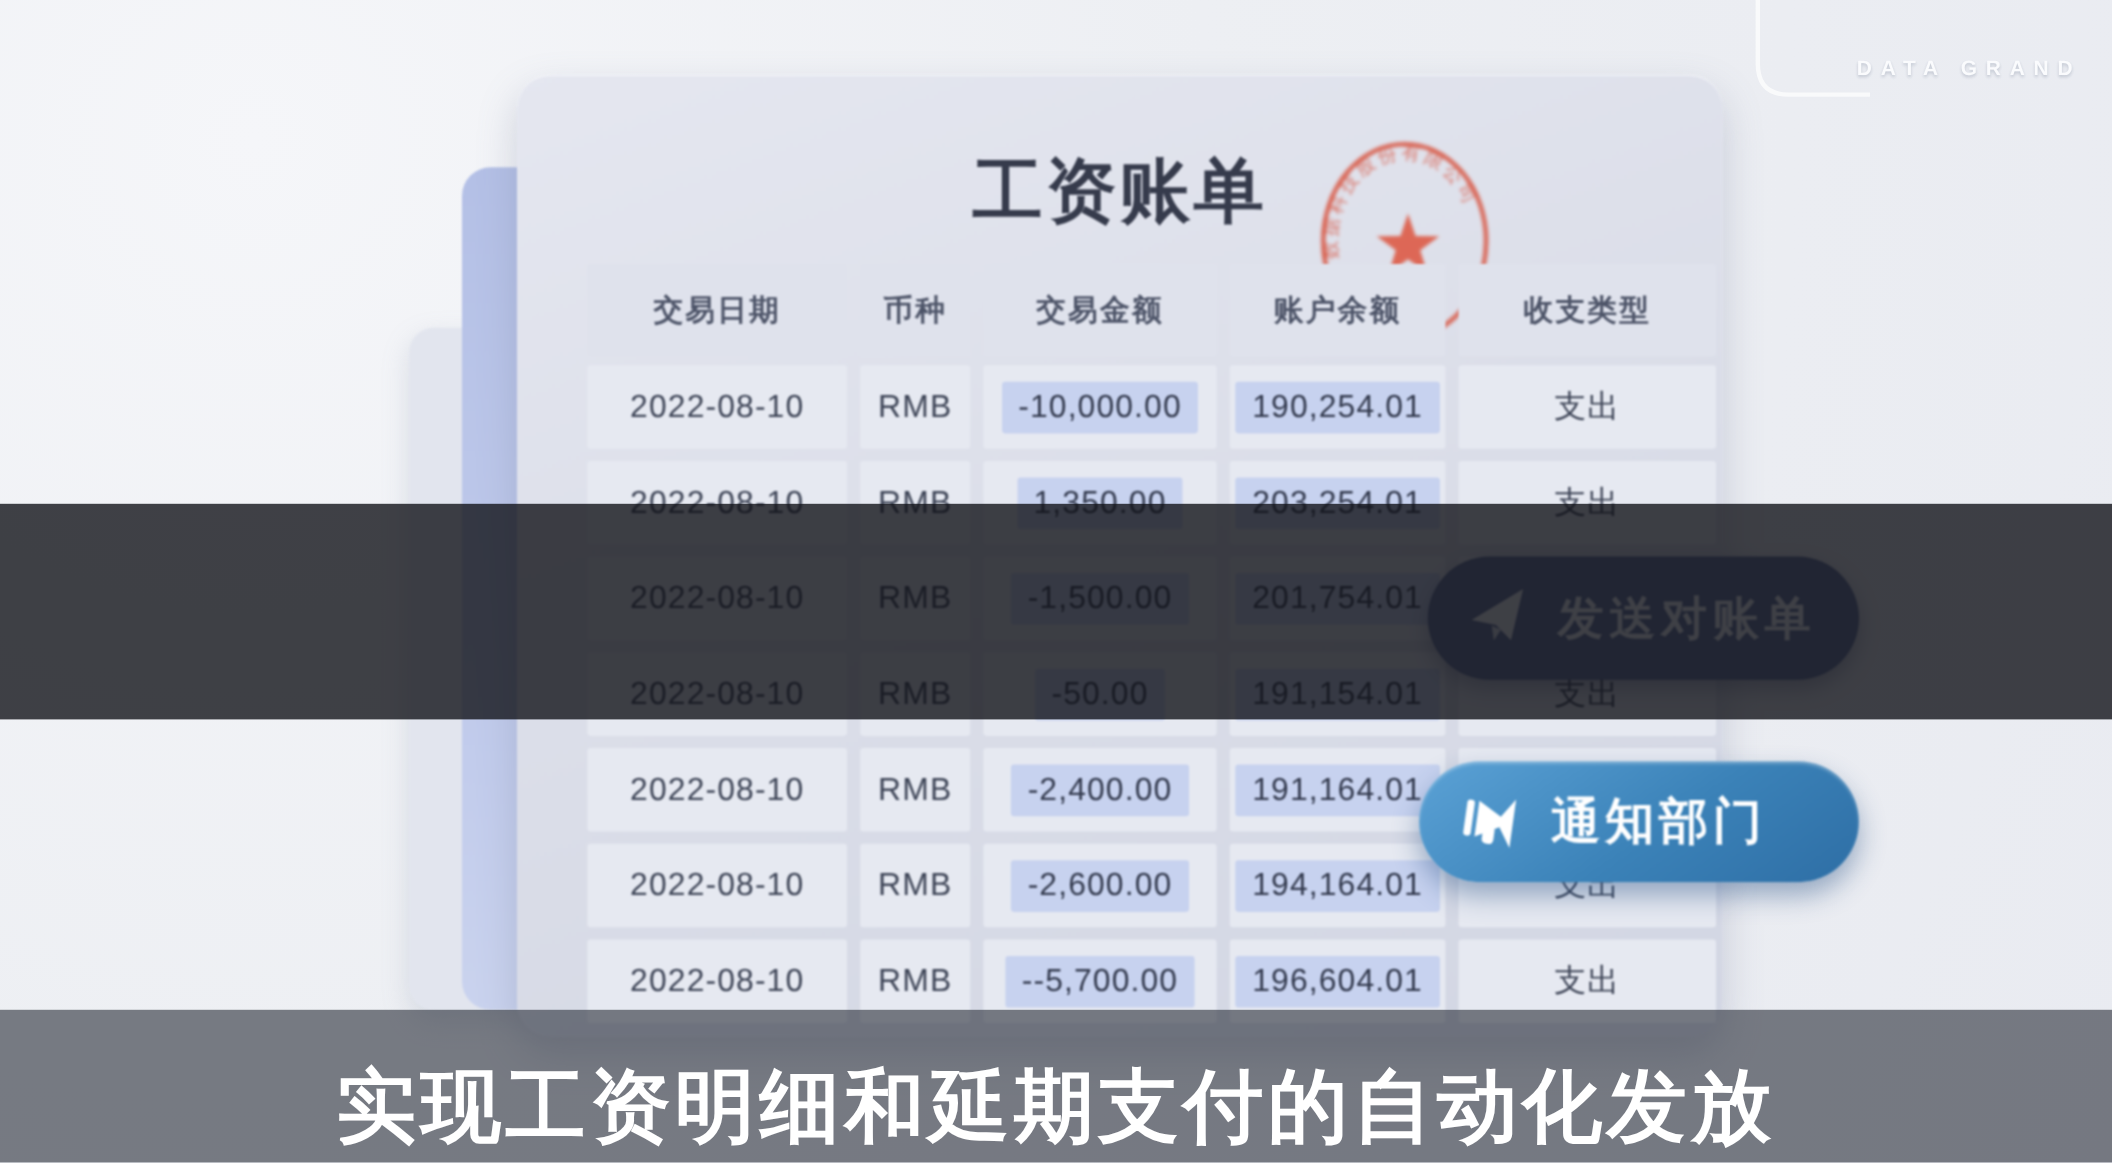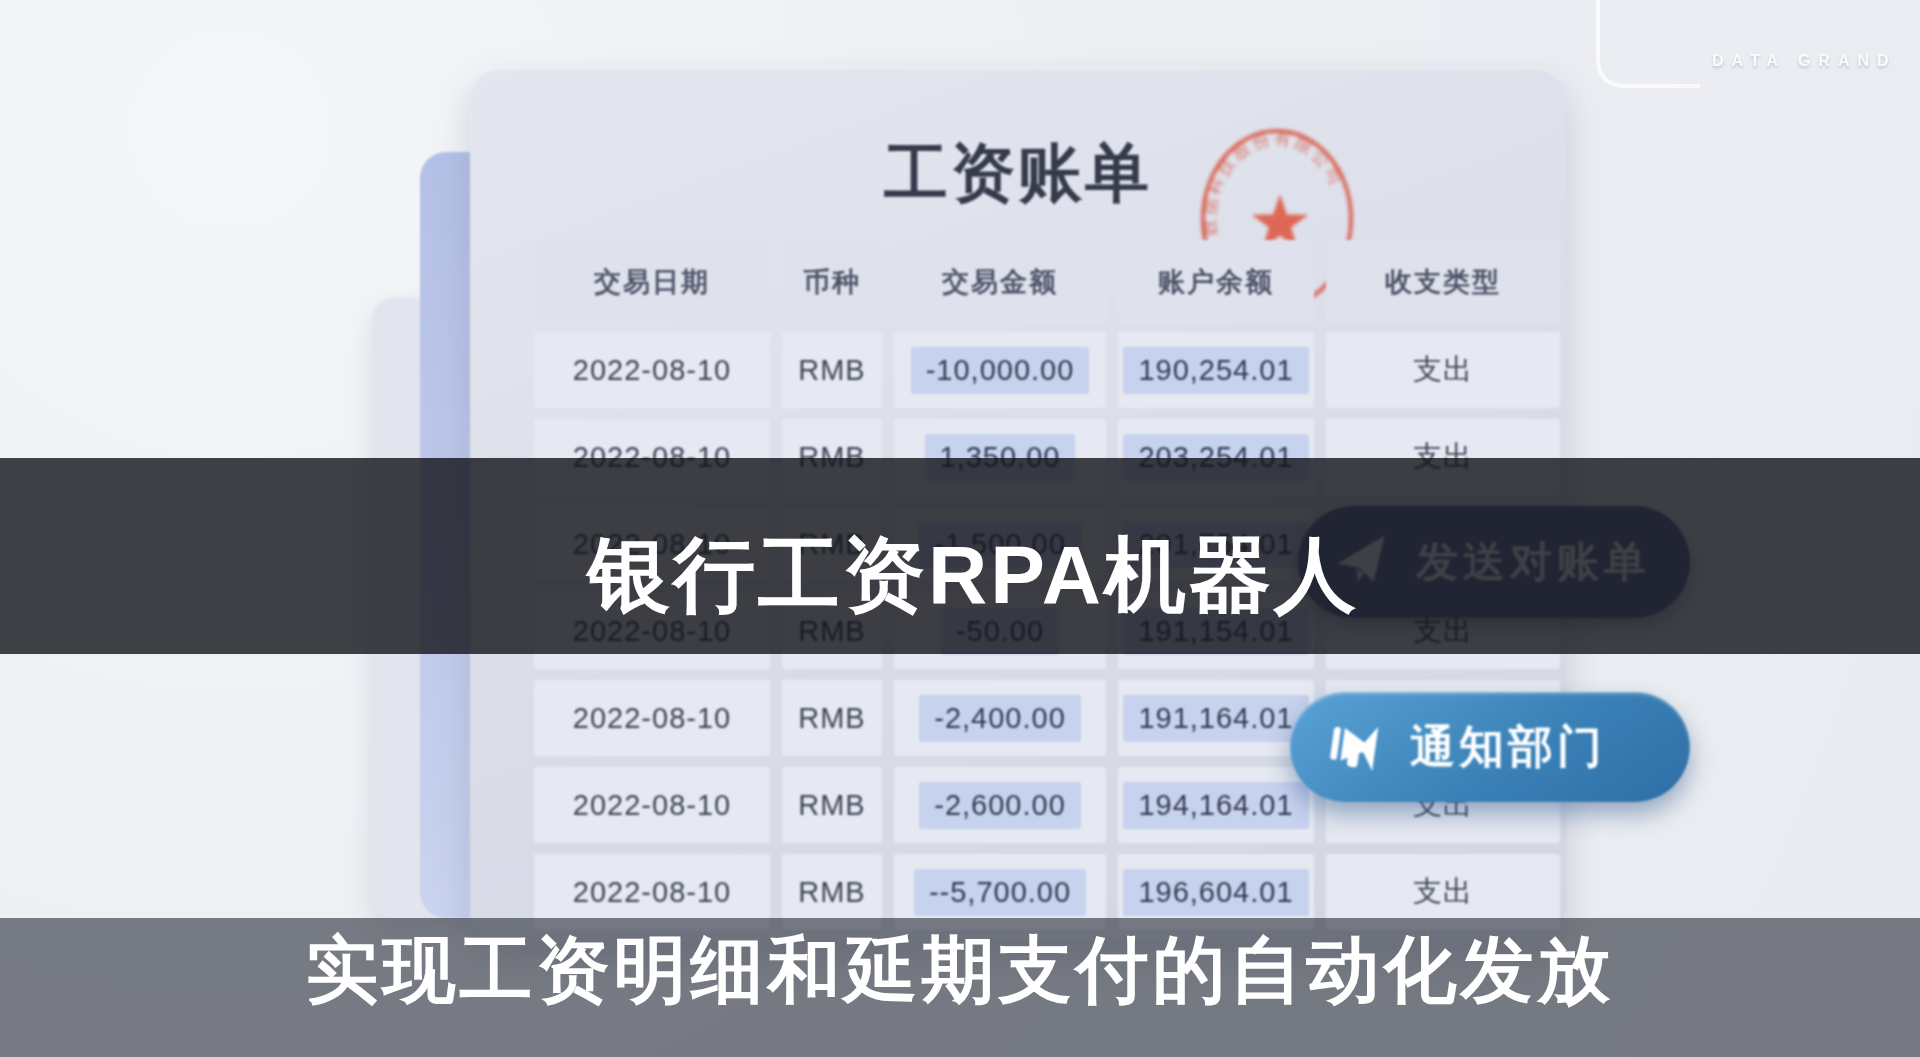--- a/index.html
+++ b/index.html
@@ -50,30 +50,30 @@
     box-shadow:0 12px 24px rgba(45,85,135,.45), inset 0 2px 3px rgba(255,255,255,.35);}
   .blue-btn .lbl{color:#ffffff;font-size:45px;font-weight:bold;letter-spacing:4px;}
 
   
   .mid-band{left:0;top:458px;width:1920px;height:196px;
     background:rgba(17,19,25,.80);z-index:20;}
   .main-title{left:588px;top:521px;z-index:21;color:#ffffff;
     font-size:82px;font-weight:bold;letter-spacing:3px;white-space:nowrap;}
   .bottom-band{left:0;top:918px;width:1920px;height:139px;
     background:rgba(56,60,72,.66);z-index:30;
-    display:flex;align-items:flex-start;justify-content:center;}
+    display:flex;align-items:flex-end;justify-content:center;}
   .bottom-band .txt{color:#ffffff;font-size:73px;font-weight:bold;letter-spacing:4px;
     white-space:nowrap;padding-top:4px;}
 
   
   .corner-line{left:1560px;top:0;z-index:5;}
   .logo{left:1688px;top:46px;z-index:6;color:#fbfcfe;
     text-shadow:0 2px 3px rgba(150,158,175,.55);}
   .logo-cn{font-size:46px;font-weight:bold;letter-spacing:3px;}
-  .logo-en{font-size:16px;font-weight:bold;letter-spacing:8px;margin-top:6px;opacity:.95;margin-left:24px;}
+  .logo-en{font-size:19px;font-weight:bold;letter-spacing:8px;margin-top:6px;opacity:.95;}
 </style>
 </head>
 <body>
 
 <div class="stage">
 
   <div class="scene">
 
     <div class="abs back-card"></div>
     <div class="abs blue-strip"></div>
@@ -209,21 +209,20 @@
           <rect x="6" y="12" width="7" height="34" rx="3"></rect>
           <polygon points="17,12 17,46 39,34 51,52 51,6 39,24"></polygon>
           <rect x="24" y="34" width="11" height="17" rx="4"></rect>
         </g>
       </svg>
       <span class="lbl">通知部门</span>
     </div>
   </div>
 
   <div class="abs mid-band"></div>
-  <div class="abs main-title">银行工资RPA机器人</div>
 
   <div class="abs bottom-band">
     <div class="txt">实现工资明细和延期支付的自动化发放</div>
   </div>
 
   <svg class="abs corner-line" width="150" height="100" viewBox="0 0 150 100">
     <path d="M 38,0 L 38,58 Q 38,86 66,86 L 140,86" fill="none" stroke="#ffffff" stroke-width="4" opacity="0.7"></path>
   </svg>
 
   <div class="abs logo">

